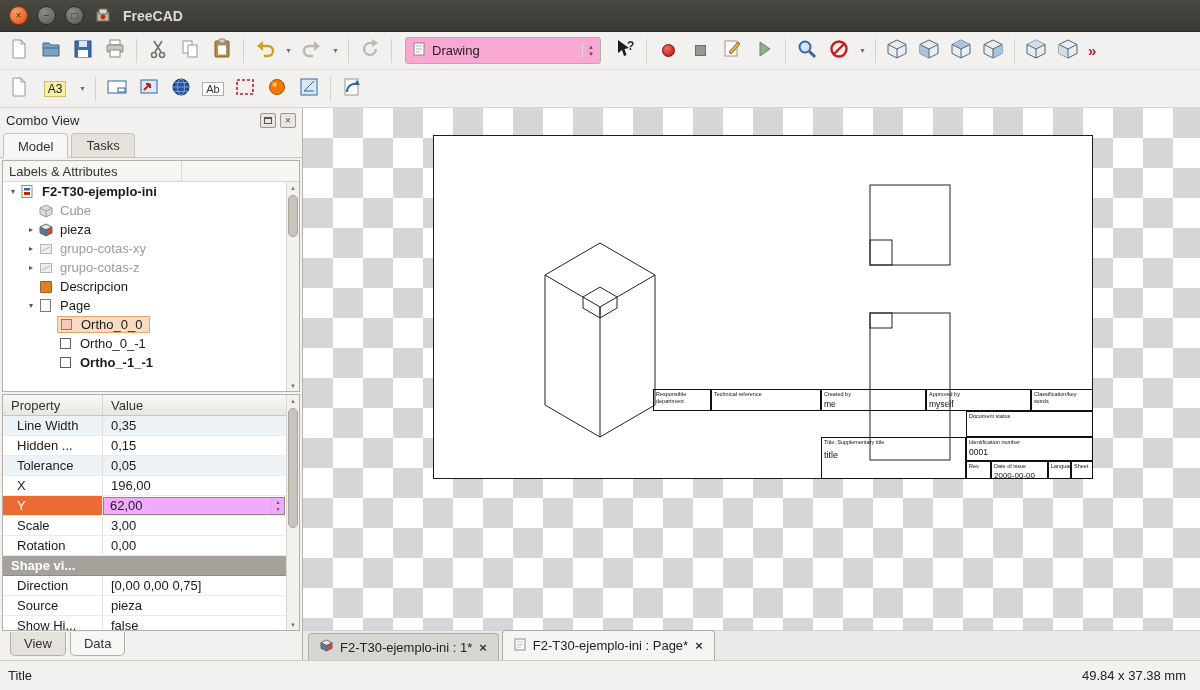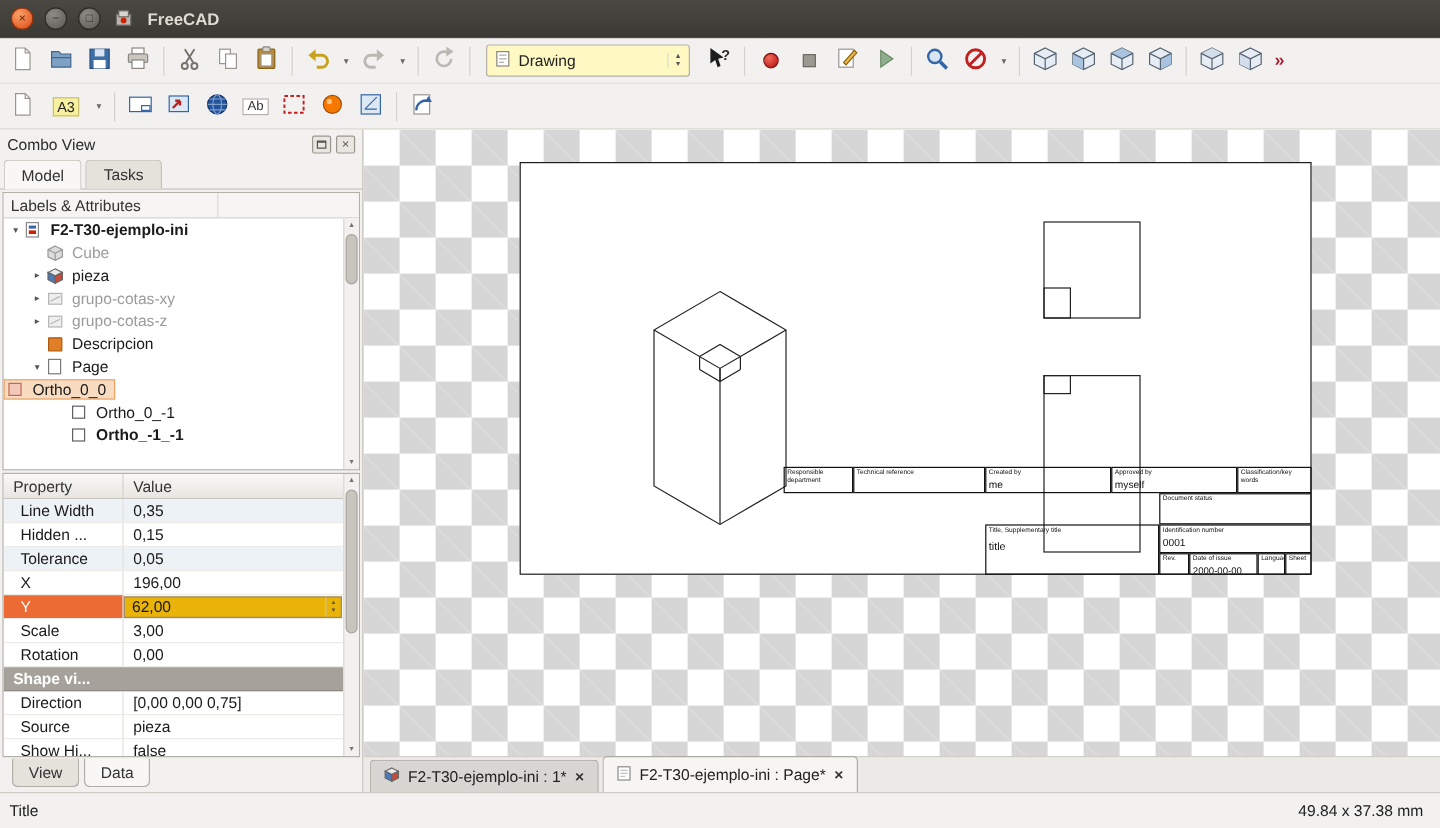--- a/index.html
+++ b/index.html
@@ -22,21 +22,21 @@
     background:#f2f1f0;padding:0 3px}
   #toolbar1{top:32px;height:38px;border-bottom:1px solid #e3e0da}
   #toolbar2{top:70px;height:38px;border-bottom:1px solid #d7d3cd}
   .tbtn{width:30px;height:30px;border-radius:3px;display:flex;align-items:center;
     justify-content:center;flex:none;margin:0 1px}
   .tbtn.narrow{width:13px}
   .tsep{width:1px;height:24px;background:#d4d0ca;margin:0 5px;flex:none}
   .dd{font-size:8px;color:#6e6a64;line-height:1}
   .spacer-flex{flex:1}
   #overflow-ind{font-size:15px;font-weight:bold;color:#a23;margin:0 4px;flex:none}
-  .wb{width:170px;height:27px;background:#fef9c3;border:1px solid #b3afa9;border-radius:3px;
+  .wb{width:196px;height:27px;background:#f9a8d4;border:1px solid #b3afa9;border-radius:3px;
     display:flex;align-items:center;padding:0 6px;gap:6px;margin:0 8px;flex:none}
   .wb .lbl{flex:1;color:#222}
   .wb .spin{display:flex;flex-direction:column;gap:1px;font-size:6px;color:#555;line-height:1;
     border-left:1px solid #ddd;padding-left:5px}
   .rec-glyph{width:13px;height:13px;border-radius:50%;border:1px solid #7a0b0b;
     background:radial-gradient(circle at 35% 30%,#f26a5a,#b40f0f)}
   .stop-glyph{width:11px;height:11px;background:#9b9892;border:1px solid #6f6c66}
   .a3chip{background:#f7f0a0;border:1px solid #c9bf6c;padding:0 3px;font-size:12px;color:#222}
 
   
@@ -80,21 +80,21 @@
   .pcontent{position:absolute;left:0;top:0;right:13px;bottom:0;overflow:hidden}
   .phead{height:21px;display:flex;background:linear-gradient(#f9f8f6,#e8e6e1);border-bottom:1px solid #c8c4be;color:#333}
   .phead .c1{width:100px;padding-left:8px;border-right:1px solid #d6d3cd;display:flex;align-items:center}
   .phead .c2{flex:1;padding-left:8px;display:flex;align-items:center}
   .prow{height:20px;display:flex;border-bottom:1px solid #edebe7}
   .prow .n{width:100px;padding-left:14px;display:flex;align-items:center;border-right:1px solid #e5e2dd;overflow:hidden}
   .prow .v{flex:1;padding-left:8px;display:flex;align-items:center;overflow:hidden}
   .prow.alt{background:#edf2f7}
   .prow.sel .n{background:#ec6a34;color:#fff}
   .prow.sel .v{padding:0}
-  .editor{flex:1;height:18px;margin:1px 1px 1px 0;border:1px solid #8d8984;background:#eab308;
+  .editor{flex:1;height:18px;margin:1px 1px 1px 0;border:1px solid #8d8984;background:#f0abfc;
     display:flex;align-items:center;padding-left:6px}
   .editor .sp{flex:1}
   .spincol{width:13px;height:16px;border-left:1px solid #c4c0ba;display:flex;flex-direction:column;
     align-items:center;justify-content:center;font-size:5px;color:#555;gap:2px;line-height:1}
   .prow.group{background:#a6a29b;border-bottom:1px solid #8f8b84;color:#fff;font-weight:bold;
     display:flex;align-items:center;padding-left:8px}
 
   #btabs{height:28px;display:flex;align-items:flex-start;padding-left:10px;flex:none;margin-top:1px}
   .btab{padding:4px 13px;border:1px solid #b3afa9;border-top:none;border-radius:0 0 5px 5px;
     background:#e5e2dc;color:#333;margin-right:4px}
@@ -456,21 +456,21 @@
           </span>
         <span class="tlabel">Descripcion</span>
       </div>
       <div class="trow" style="padding-left:22px">
         <span class="exp">▾</span>
         <span class="ticon">
             <span class="page-glyph"></span>
           </span>
         <span class="tlabel">Page</span>
       </div>
-      <div class="trow" style="">
+      <div class="trow" style="padding-left:54px">
         <span class="selwrap">
           <span class="ticon">
               <span class="sq-icon pink"></span>
             </span>
           <span class="tlabel">Ortho_0_0</span>
         </span>
       </div>
       <div class="trow" style="padding-left:54px">
         <span class="ticon">
             <span class="sq-icon"></span>

